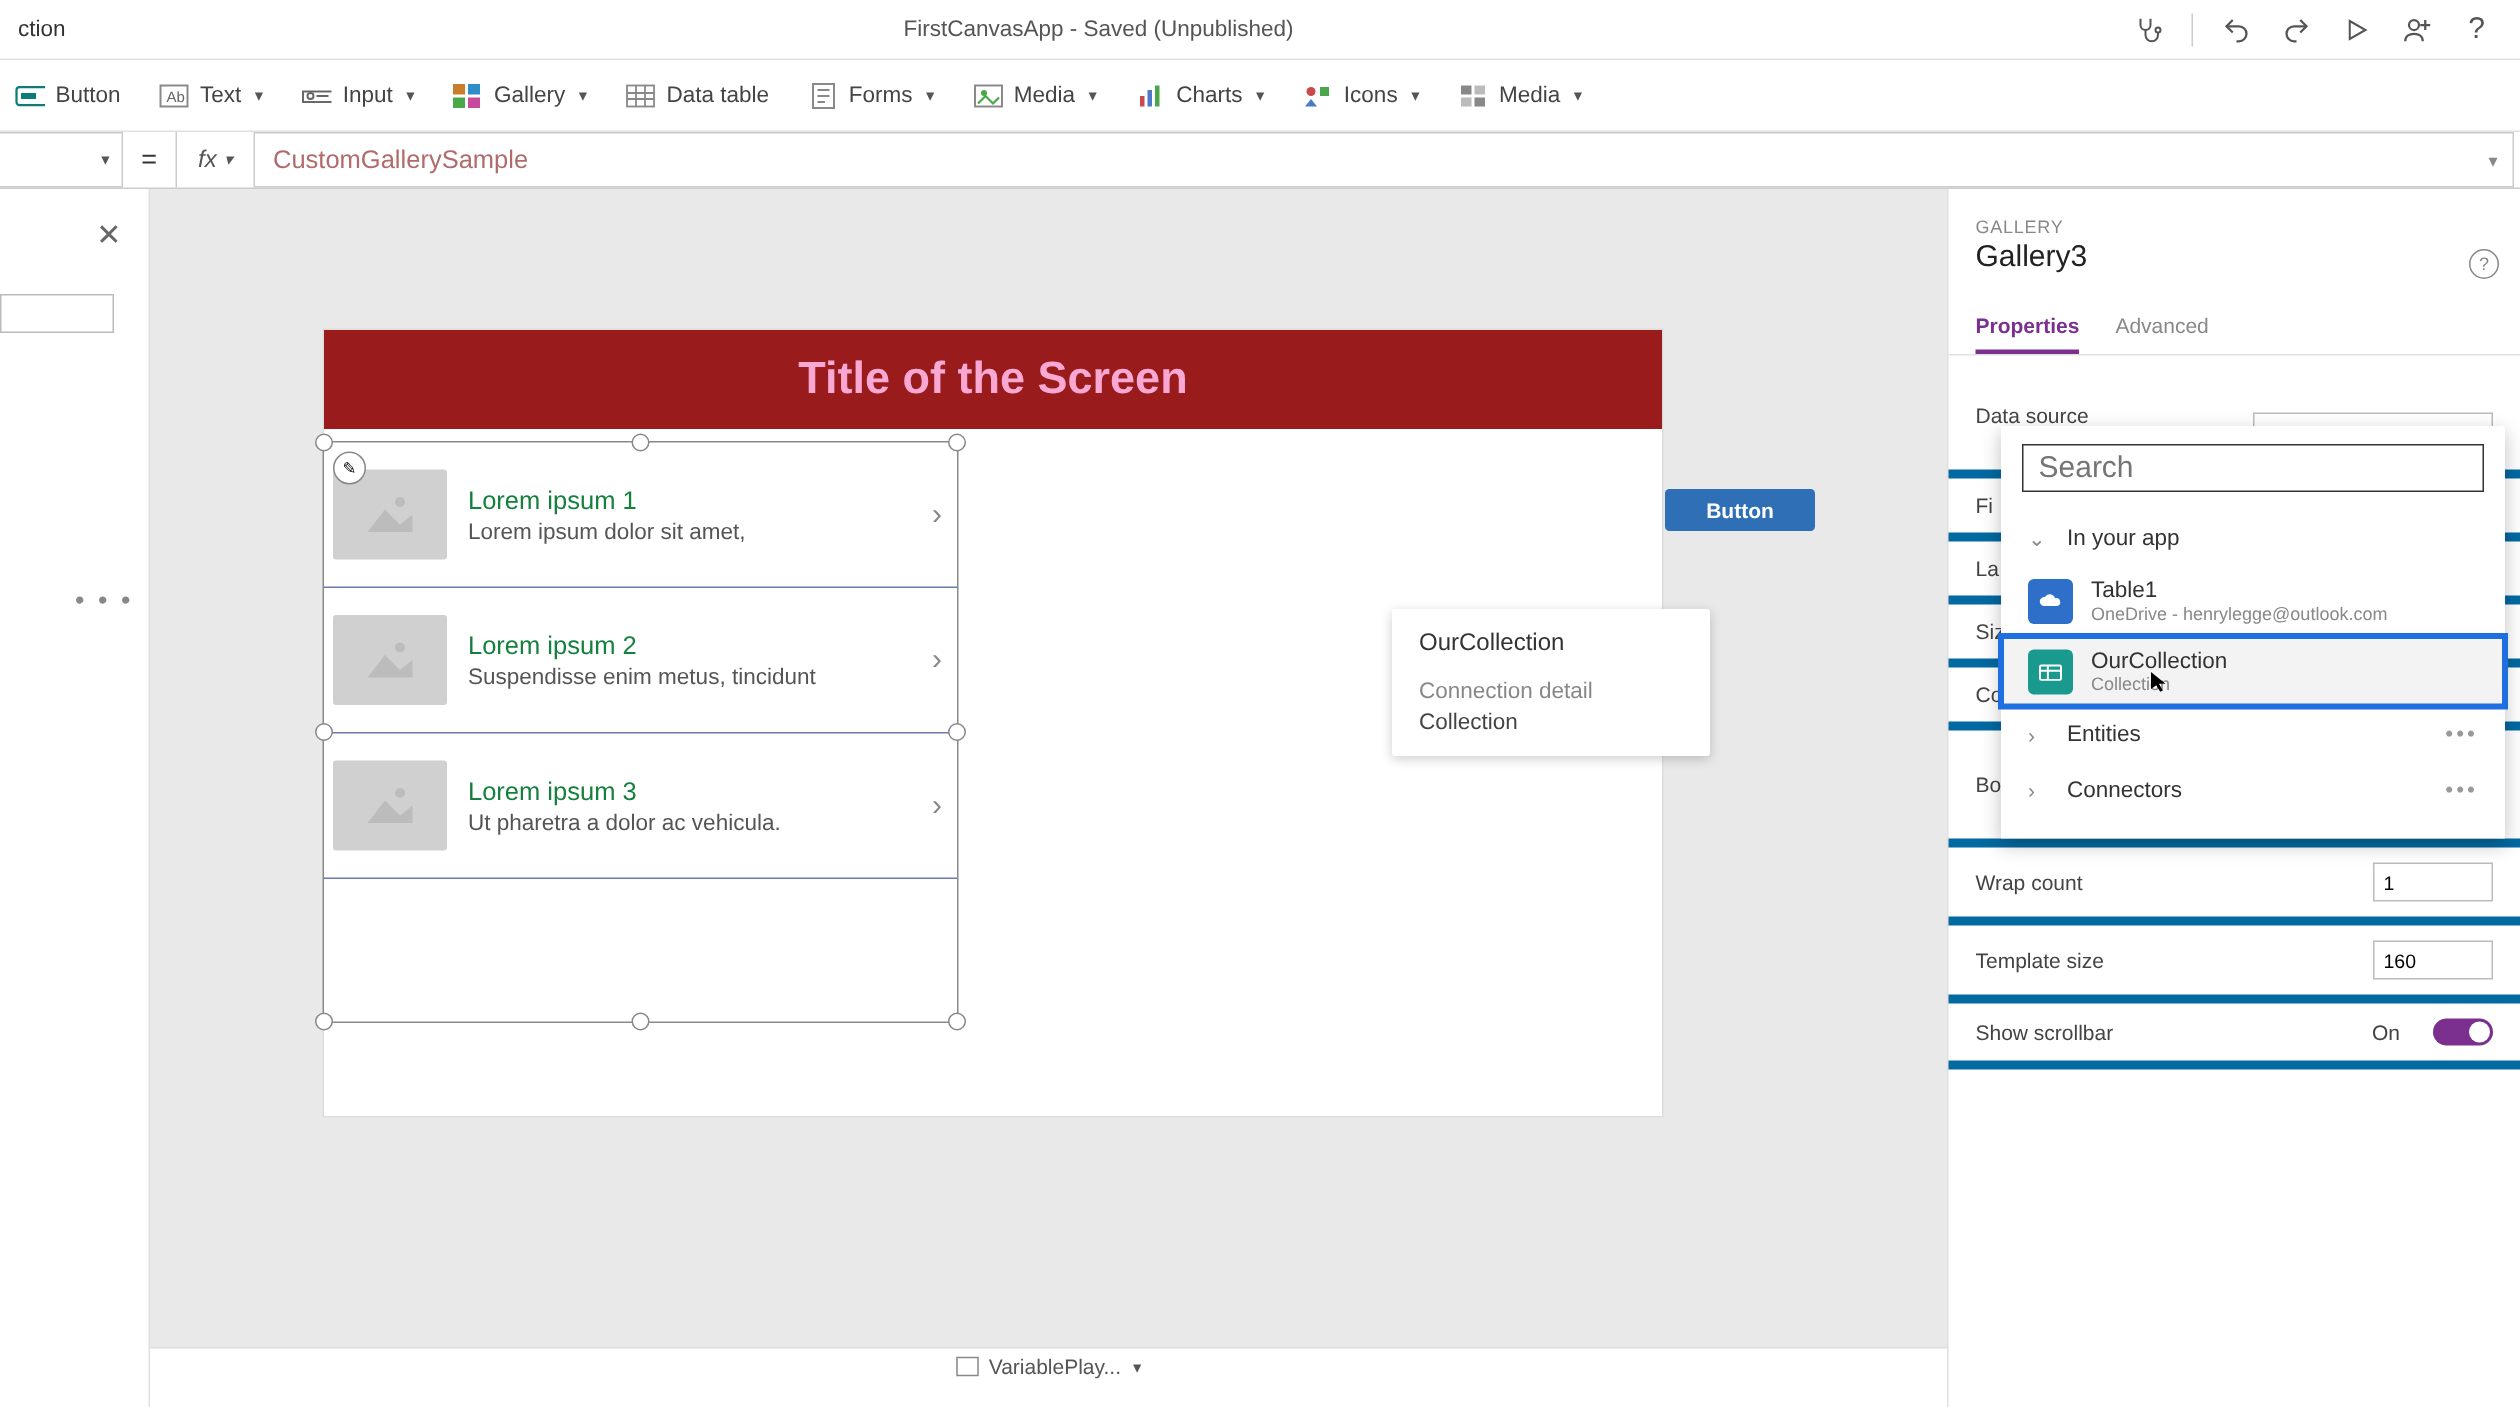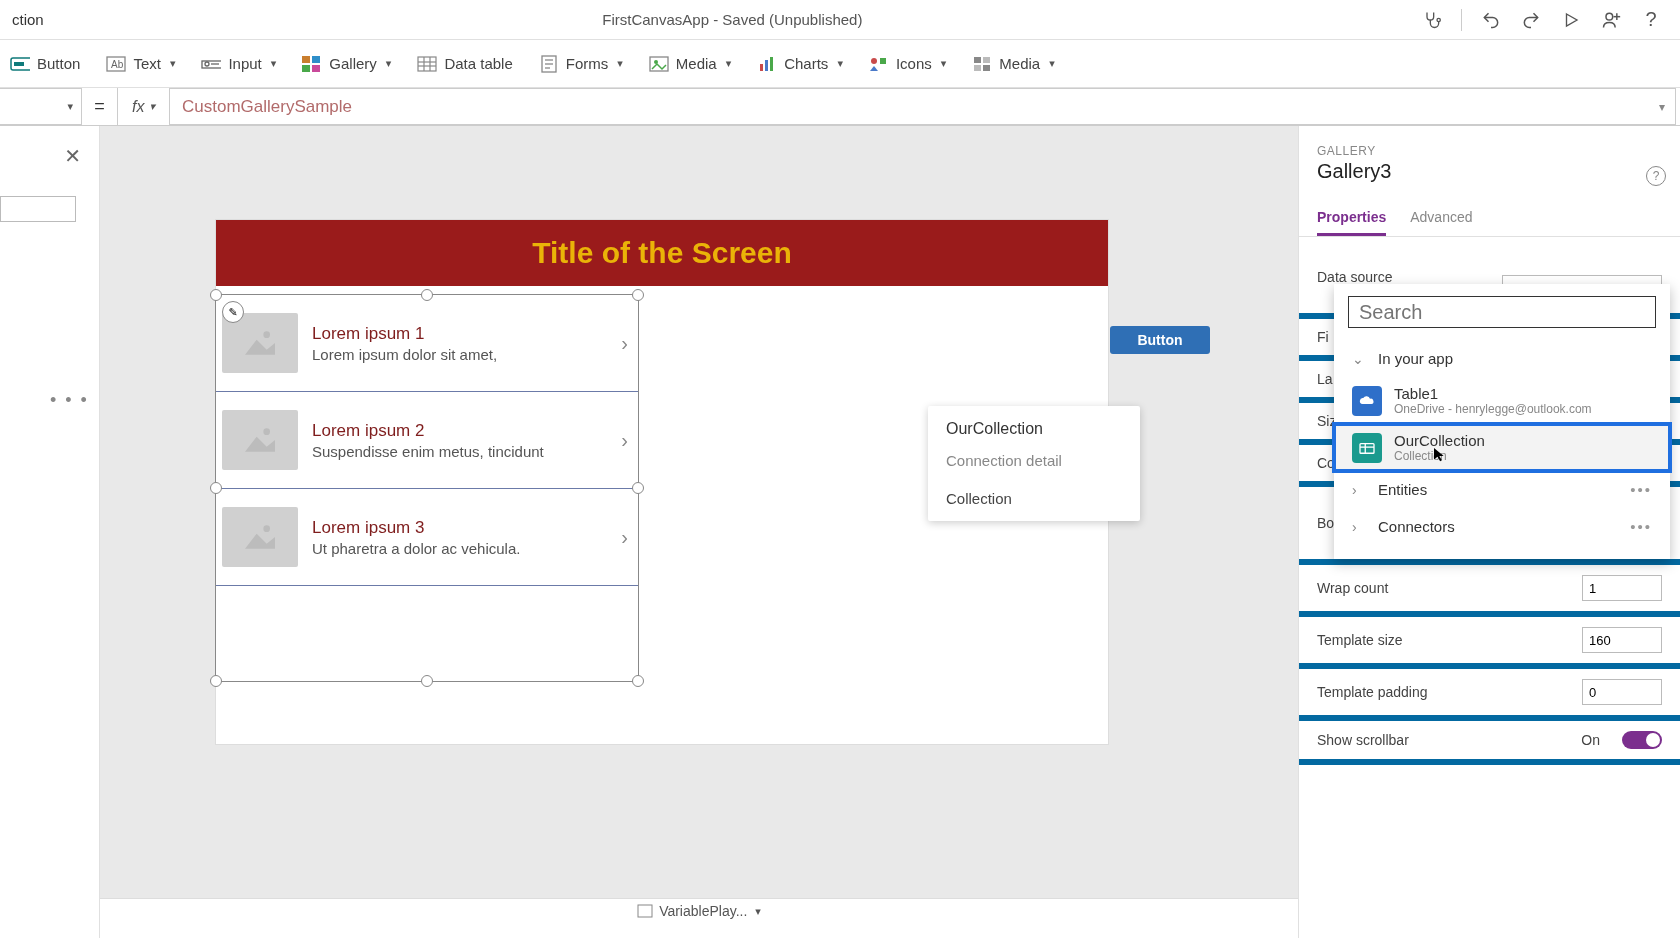--- a/index.html
+++ b/index.html
@@ -32,44 +32,44 @@
 
 
 .leftpanel { width: 100px; border-right:1px solid #e0e0e0; position:relative; background:#fff; }
 .leftpanel .close-x { position:absolute; top:18px; right:18px; font-size:20px; color:#666; cursor:pointer; }
 .leftpanel .input-ph { position:absolute; top:70px; left:0; width:76px; height:26px; border:1px solid #bbb; background:#fff; }
 .leftpanel .dots { position:absolute; top:264px; left:50px; color:#888; font-size:18px; letter-spacing:2px; }
 
 
 .canvas-area { flex:1; background:#e9e9e9; position:relative; }
 .screen { position:absolute; left:116px; top:94px; width:892px; height:524px; background:#fff; box-shadow:0 0 0 1px #ddd; }
-.screen-header { height:66px; background:#9a1b1b; display:flex; align-items:center; justify-content:center; color:#eab308; font-weight:700; font-size:30px; }
+.screen-header { height:66px; background:#9a1b1b; display:flex; align-items:center; justify-content:center; color:#f9a8d4; font-weight:700; font-size:30px; }
 .gallery-sel { position:absolute; left:115px; top:168px; width:424px; height:388px; border:1px solid #888; background:#fff; }
 .gallery-sel::before { content:''; position:absolute; inset:-1px; }
 .handle { position:absolute; width:12px; height:12px; background:#fff; border:1px solid #888; border-radius:50%; }
 .h-tl { top:-6px; left:-6px; } .h-tc { top:-6px; left:calc(50% - 6px);} .h-tr { top:-6px; right:-6px;}
 .h-ml { top:calc(50% - 6px); left:-6px;} .h-mr { top:calc(50% - 6px); right:-6px;}
 .h-bl { bottom:-6px; left:-6px;} .h-bc { bottom:-6px; left:calc(50% - 6px);} .h-br { bottom:-6px; right:-6px;}
 .edit-chip { position:absolute; top:6px; left:6px; width:22px; height:22px; border:1px solid #888; border-radius:50%; background:#fff; display:flex; align-items:center; justify-content:center; font-size:11px; z-index:2; }
 
 .gallery-row { height:97px; border-bottom:1px solid #6b7aa8; display:flex; align-items:center; padding:0 10px 0 6px; gap:14px; }
 .gallery-row:first-child { background:#fff; }
 .thumb { width:76px; height:60px; background:#d0d0d0; border-radius:2px; position:relative; display:flex; align-items:center; justify-content:center; }
 .thumb svg { width:40px; height:40px; }
 .row-text { flex:1; }
-.row-title { font-size:17px; color:#7f1d1d; margin-bottom:2px; }
+.row-title { font-size:17px; color:#15803d; margin-bottom:2px; }
 .row-sub { font-size:15px; color:#555; }
 .row-arr { color:#888; font-size:20px; }
 
 .canvas-btn { position:absolute; right:88px; top:200px; width:100px; height:28px; background:#2f6fb5; color:#fff; border-radius:3px; display:flex; align-items:center; justify-content:center; font-size:14px; font-weight:600; }
 
 
 .tooltip-fly { position:absolute; left:828px; top:280px; width:212px; background:#fff; box-shadow:0 2px 8px rgba(0,0,0,0.2); padding:14px 18px; border-radius:2px; }
 .tooltip-fly .tt-title { font-size:16px; color:#333; margin-bottom:14px; }
-.tooltip-fly .tt-lbl { font-size:15px; color:#888; margin-bottom:21px; }
+.tooltip-fly .tt-lbl { font-size:15px; color:#888; margin-bottom:4px; }
 .tooltip-fly .tt-val { font-size:15px; color:#444; }
 
 
 .bottombar { position:absolute; bottom:0; left:0; right:0; height:40px; border-top:1px solid #ddd; background:#fff; display:flex; align-items:center; padding:0 14px; gap:10px;flex-direction:column; }
 .bc-item { display:flex; align-items:center; gap:6px; font-size:14px; color:#555; padding:4px 6px; }
 .bc-sep { color:#aaa; }
 .zoom-group { margin-left:auto; display:flex; align-items:center; gap:12px; color:#555; font-size:15px;}
 .zoom-slider { width:160px; height:4px; background:#ccc; position:relative; border-radius:2px;}
 .zoom-slider .knob { position:absolute; left:50%; top:-4px; width:12px; height:12px; background:#666; border-radius:50%; transform:translateX(-50%);}
 
@@ -428,24 +428,20 @@
       </div>
       <div class="rp-row">
         <span>Wrap count</span>
         <input class="val-input" value="1" style="">
       </div>
       <div class="rp-row">
         <span>Template size</span>
         <input class="val-input" value="160" style="">
       </div>
       <div class="rp-row">
-        <span>Template padding</span>
-        <input class="val-input" value="0" style="">
-      </div>
-      <div class="rp-row">
         <span>Show scrollbar</span>
         <div class="toggle-row">
           <span>On</span>
           <div class="toggle"></div>
         </div>
       </div>
     </div>
 
     <div class="ds-dropdown">
       <div class="ds-search">

